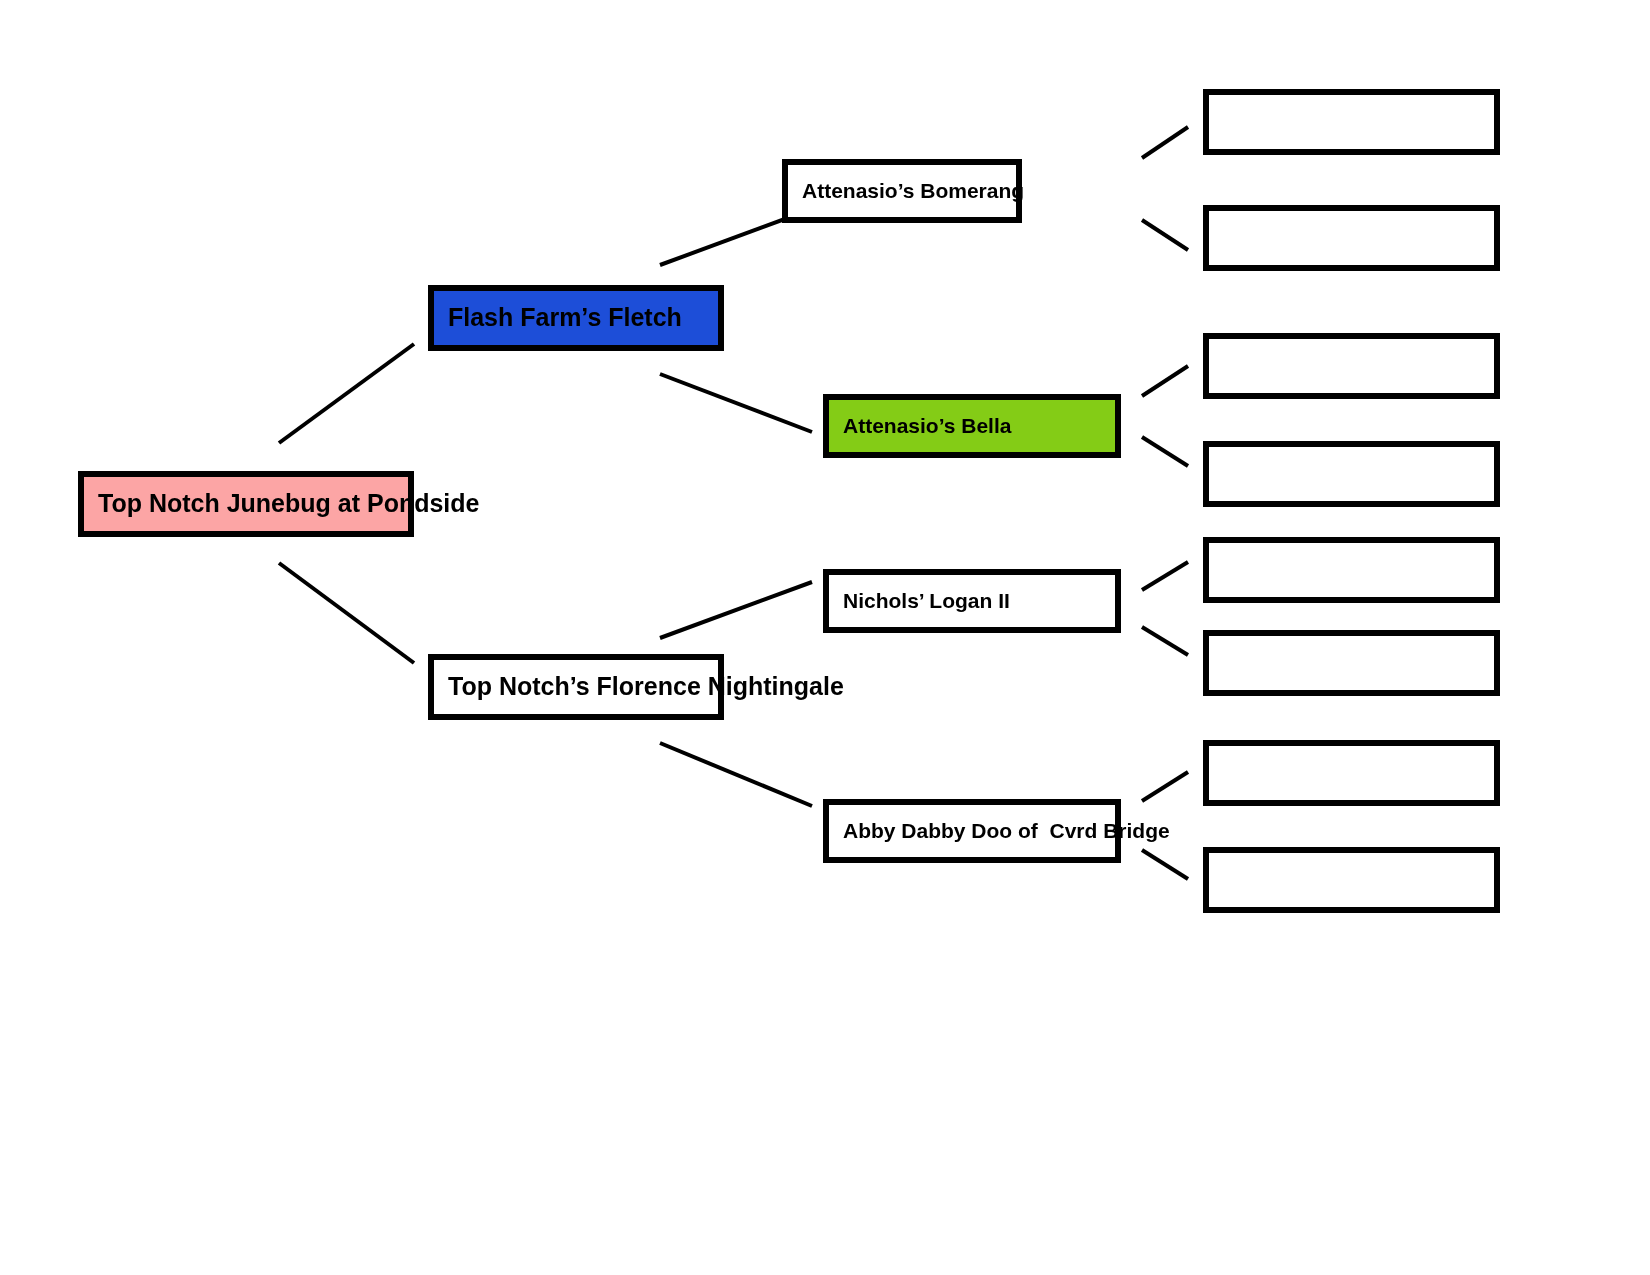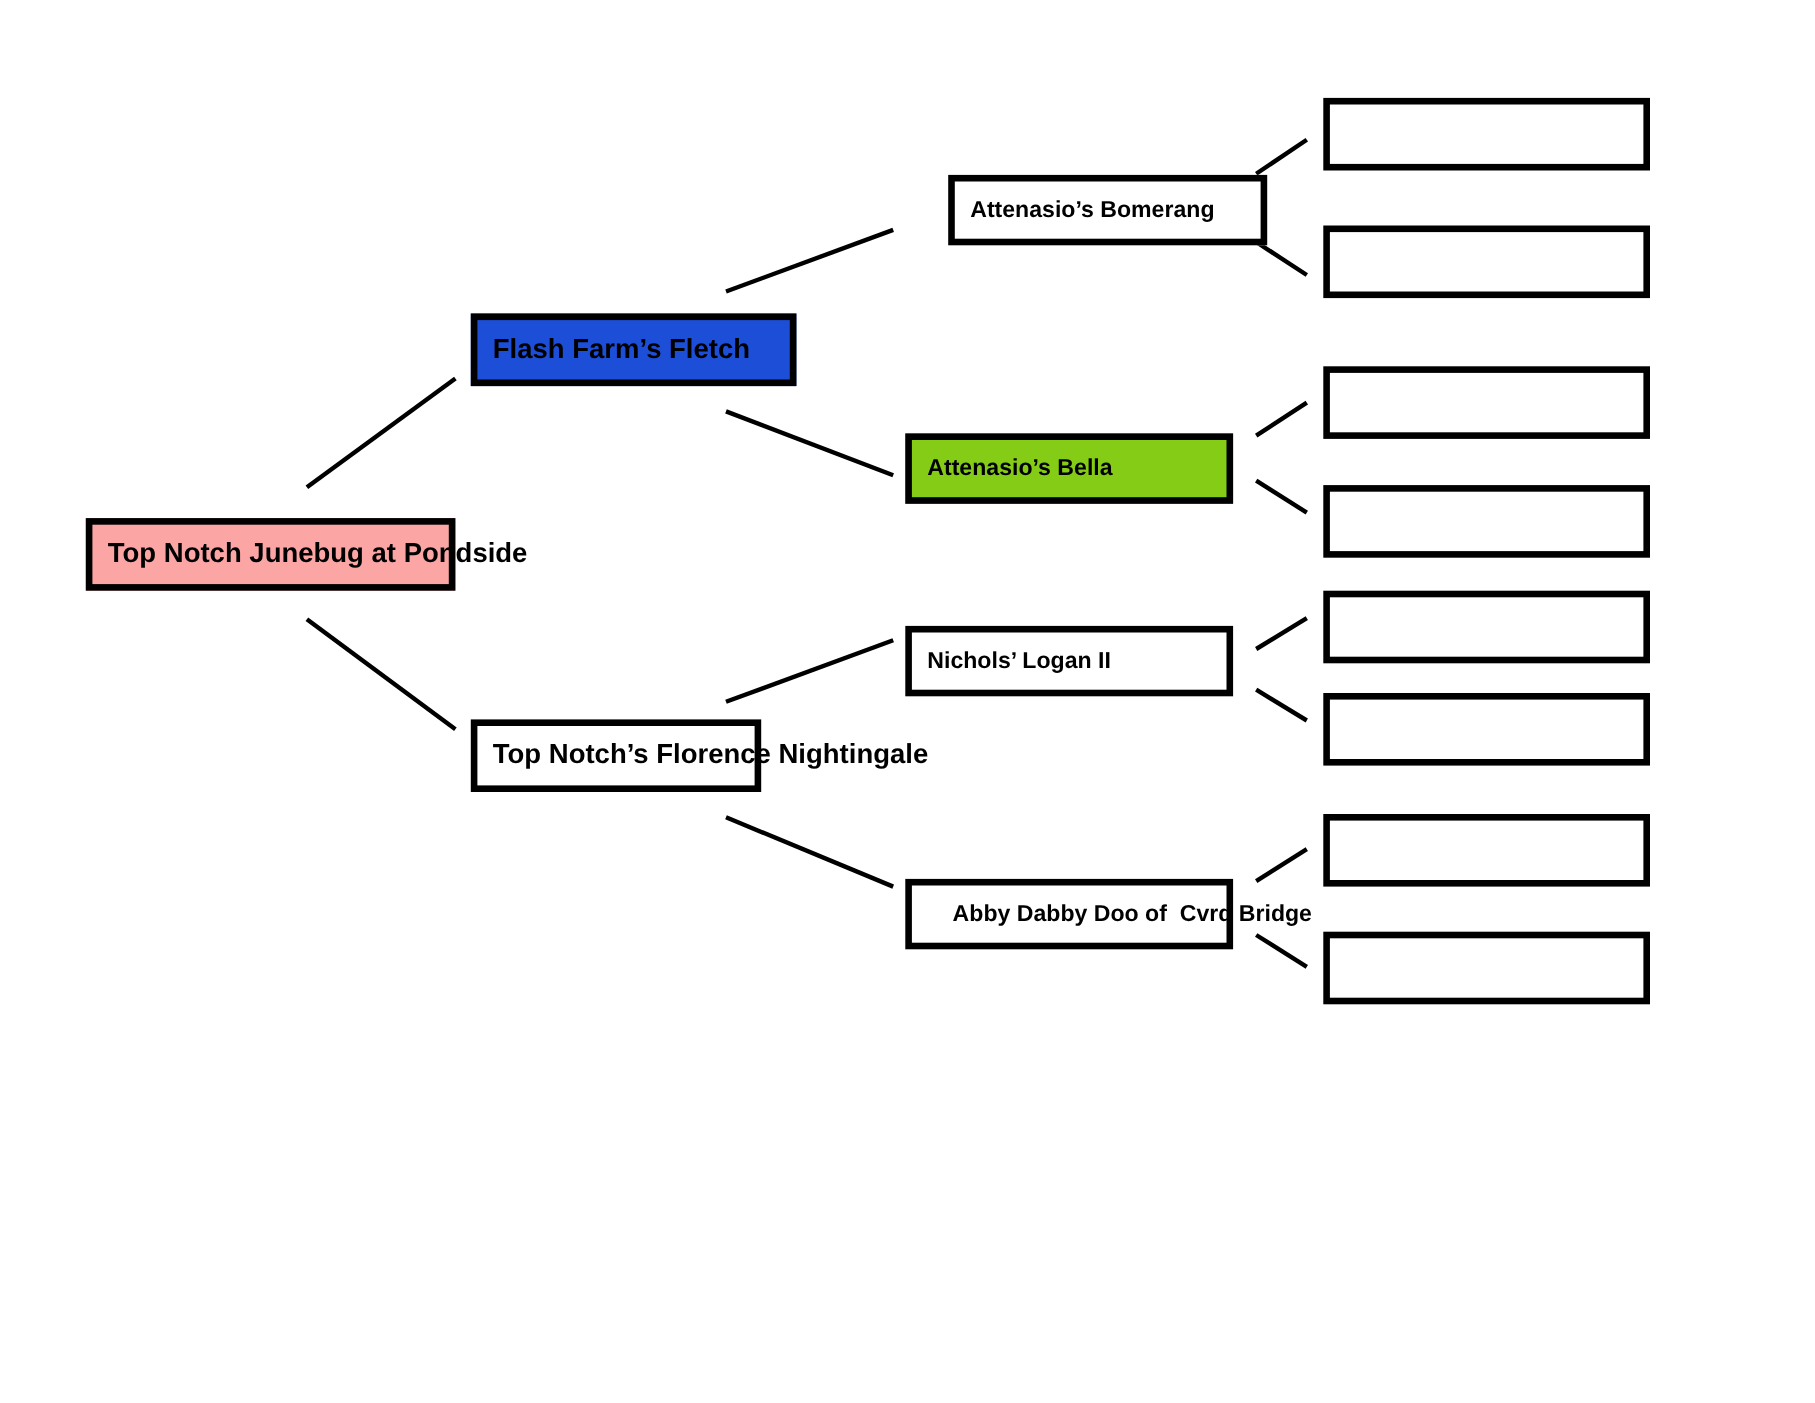--- a/index.html
+++ b/index.html
@@ -70,33 +70,33 @@
       <line x1="1142" y1="801" x2="1188" y2="772" stroke="#000000"></line>
       <line x1="1142" y1="850" x2="1188" y2="879" stroke="#000000"></line>
     </svg>
   <div id="nodes-layer">
       <div class="node gen0" style="left: 78px; top: 471px; width: 336px; height: 66px; border-color: rgb(0, 0, 0); background: #fca5a5;">
         <span class="node-label">Top Notch Junebug at Pondside</span>
       </div>
       <div class="node gen1" style="left: 428px; top: 285px; width: 296px; height: 66px; border-color: rgb(0, 0, 0); background: #1d4ed8;">
         <span class="node-label">Flash Farm’s Fletch</span>
       </div>
-      <div class="node gen1" style="left: 428px; top: 654px; width: 264px; height: 66px; border-color: rgb(0, 0, 0); background: rgb(255, 255, 255);">
+      <div class="node gen1" style="left: 428px; top: 654px; width: 296px; height: 66px; border-color: rgb(0, 0, 0); background: rgb(255, 255, 255);">
         <span class="node-label">Top Notch’s Florence Nightingale</span>
       </div>
-      <div class="node gen2" style="left: 862px; top: 159px; width: 290px; height: 64px; border-color: rgb(0, 0, 0); background: rgb(255, 255, 255);">
+      <div class="node gen2" style="left: 782px; top: 159px; width: 240px; height: 64px; border-color: rgb(0, 0, 0); background: rgb(255, 255, 255);">
         <span class="node-label">Attenasio’s Bomerang</span>
       </div>
       <div class="node gen2" style="left: 823px; top: 394px; width: 298px; height: 64px; border-color: rgb(0, 0, 0); background: #84cc16;">
         <span class="node-label">Attenasio’s Bella</span>
       </div>
       <div class="node gen2" style="left: 823px; top: 569px; width: 298px; height: 64px; border-color: rgb(0, 0, 0); background: rgb(255, 255, 255);">
         <span class="node-label">Nichols’ Logan II</span>
       </div>
-      <div class="node gen2" style="left: 823px; top: 799px; width: 298px; height: 64px; border-color: rgb(0, 0, 0); background: rgb(255, 255, 255); padding-left: 23px;">
+      <div class="node gen2" style="left: 823px; top: 799px; width: 298px; height: 64px; border-color: rgb(0, 0, 0); background: rgb(255, 255, 255);">
         <span class="node-label">Abby Dabby Doo of  Cvrd Bridge</span>
       </div>
       <div class="node gen3 empty" style="left: 1203px; top: 89px; width: 297px; height: 66px; border-color: rgb(0, 0, 0); background: rgb(255, 255, 255);">
         <span class="node-label"></span>
       </div>
       <div class="node gen3 empty" style="left: 1203px; top: 205px; width: 297px; height: 66px; border-color: rgb(0, 0, 0); background: rgb(255, 255, 255);">
         <span class="node-label"></span>
       </div>
       <div class="node gen3 empty" style="left: 1203px; top: 333px; width: 297px; height: 66px; border-color: rgb(0, 0, 0); background: rgb(255, 255, 255);">
         <span class="node-label"></span>

